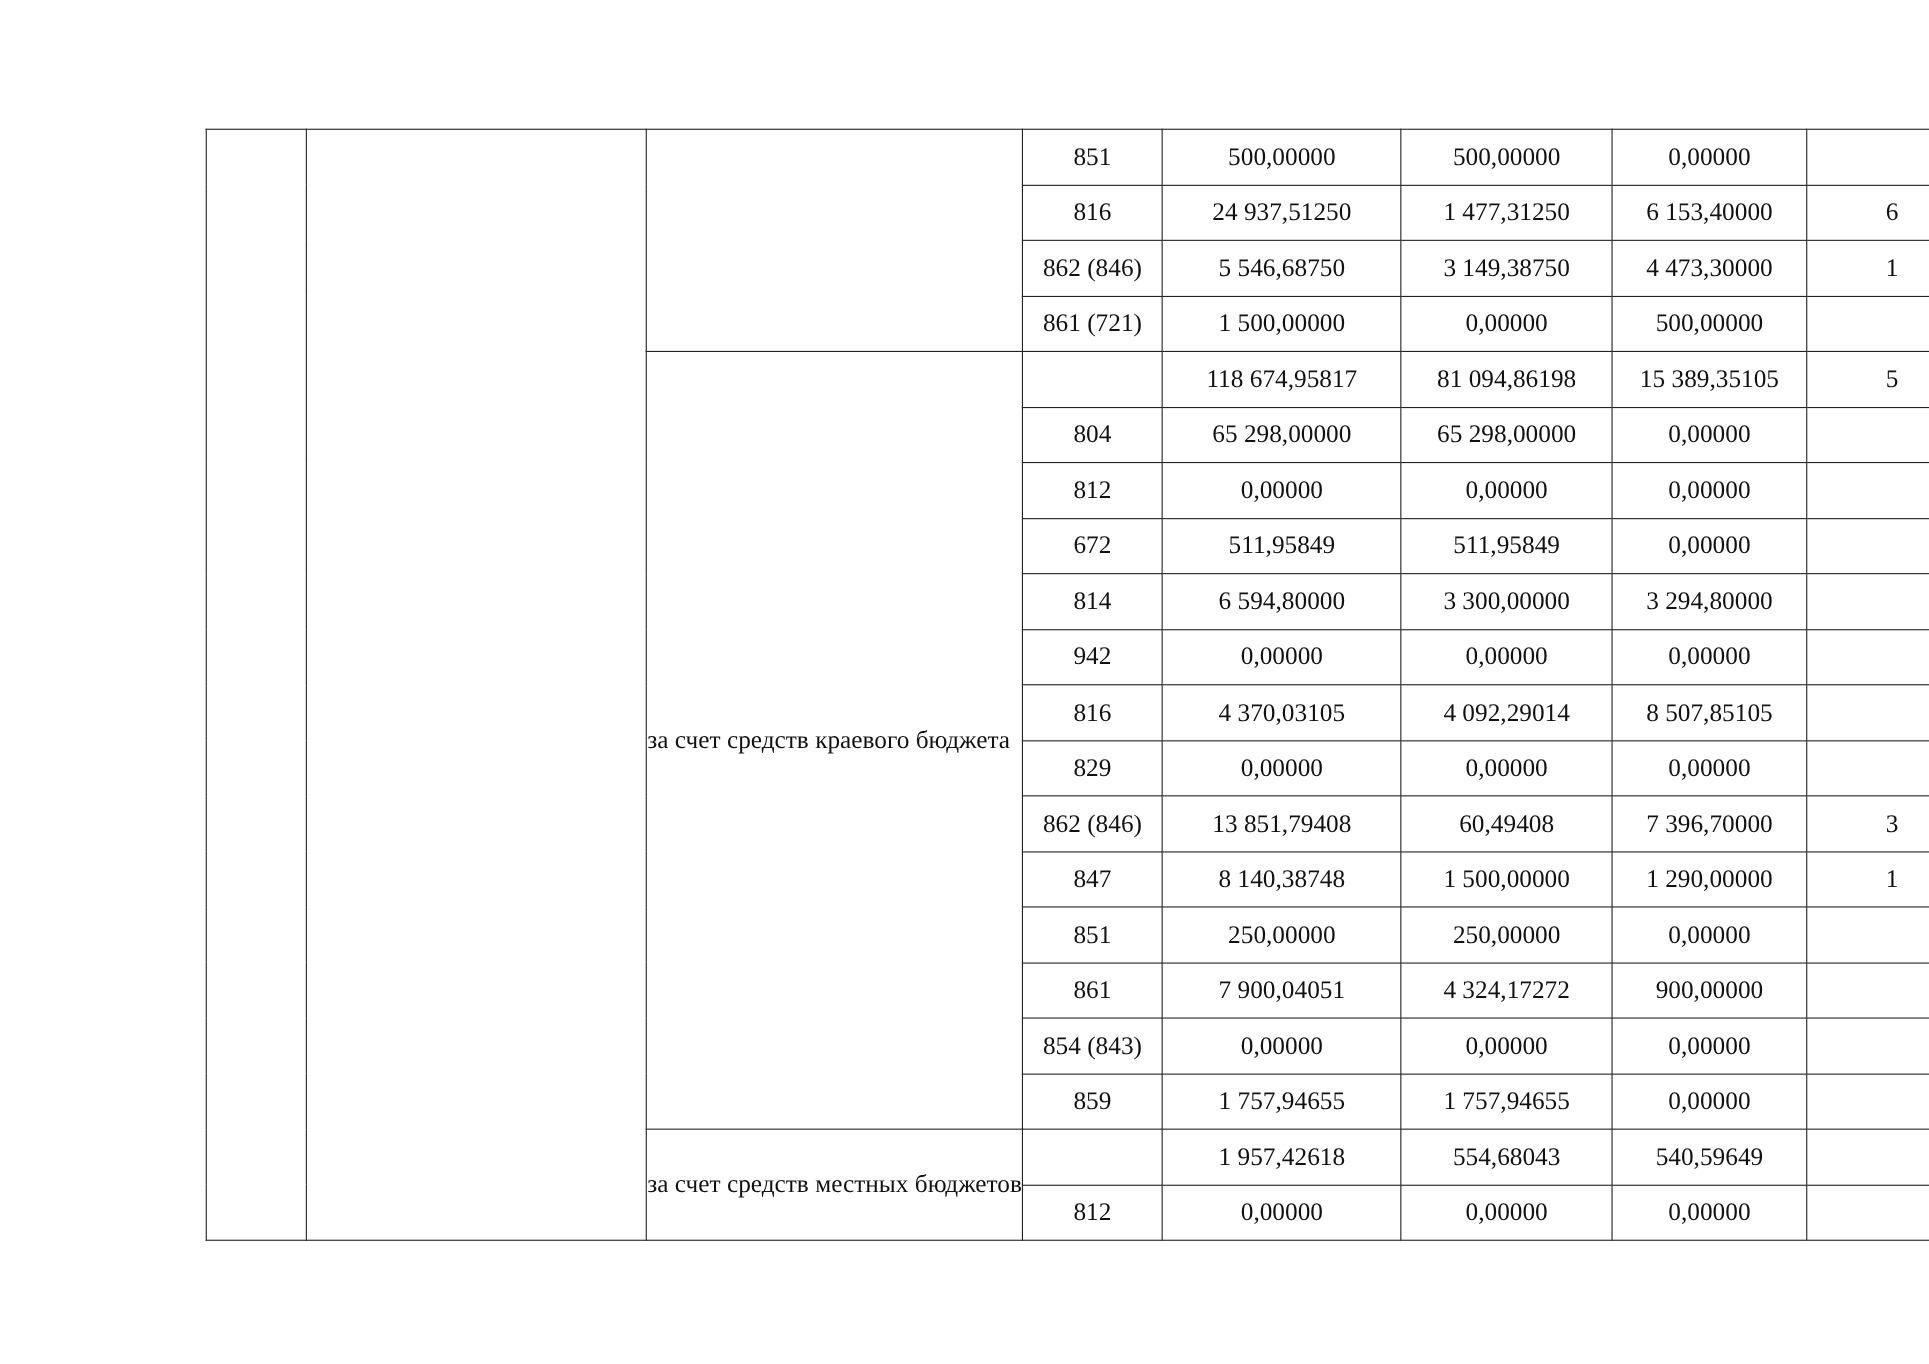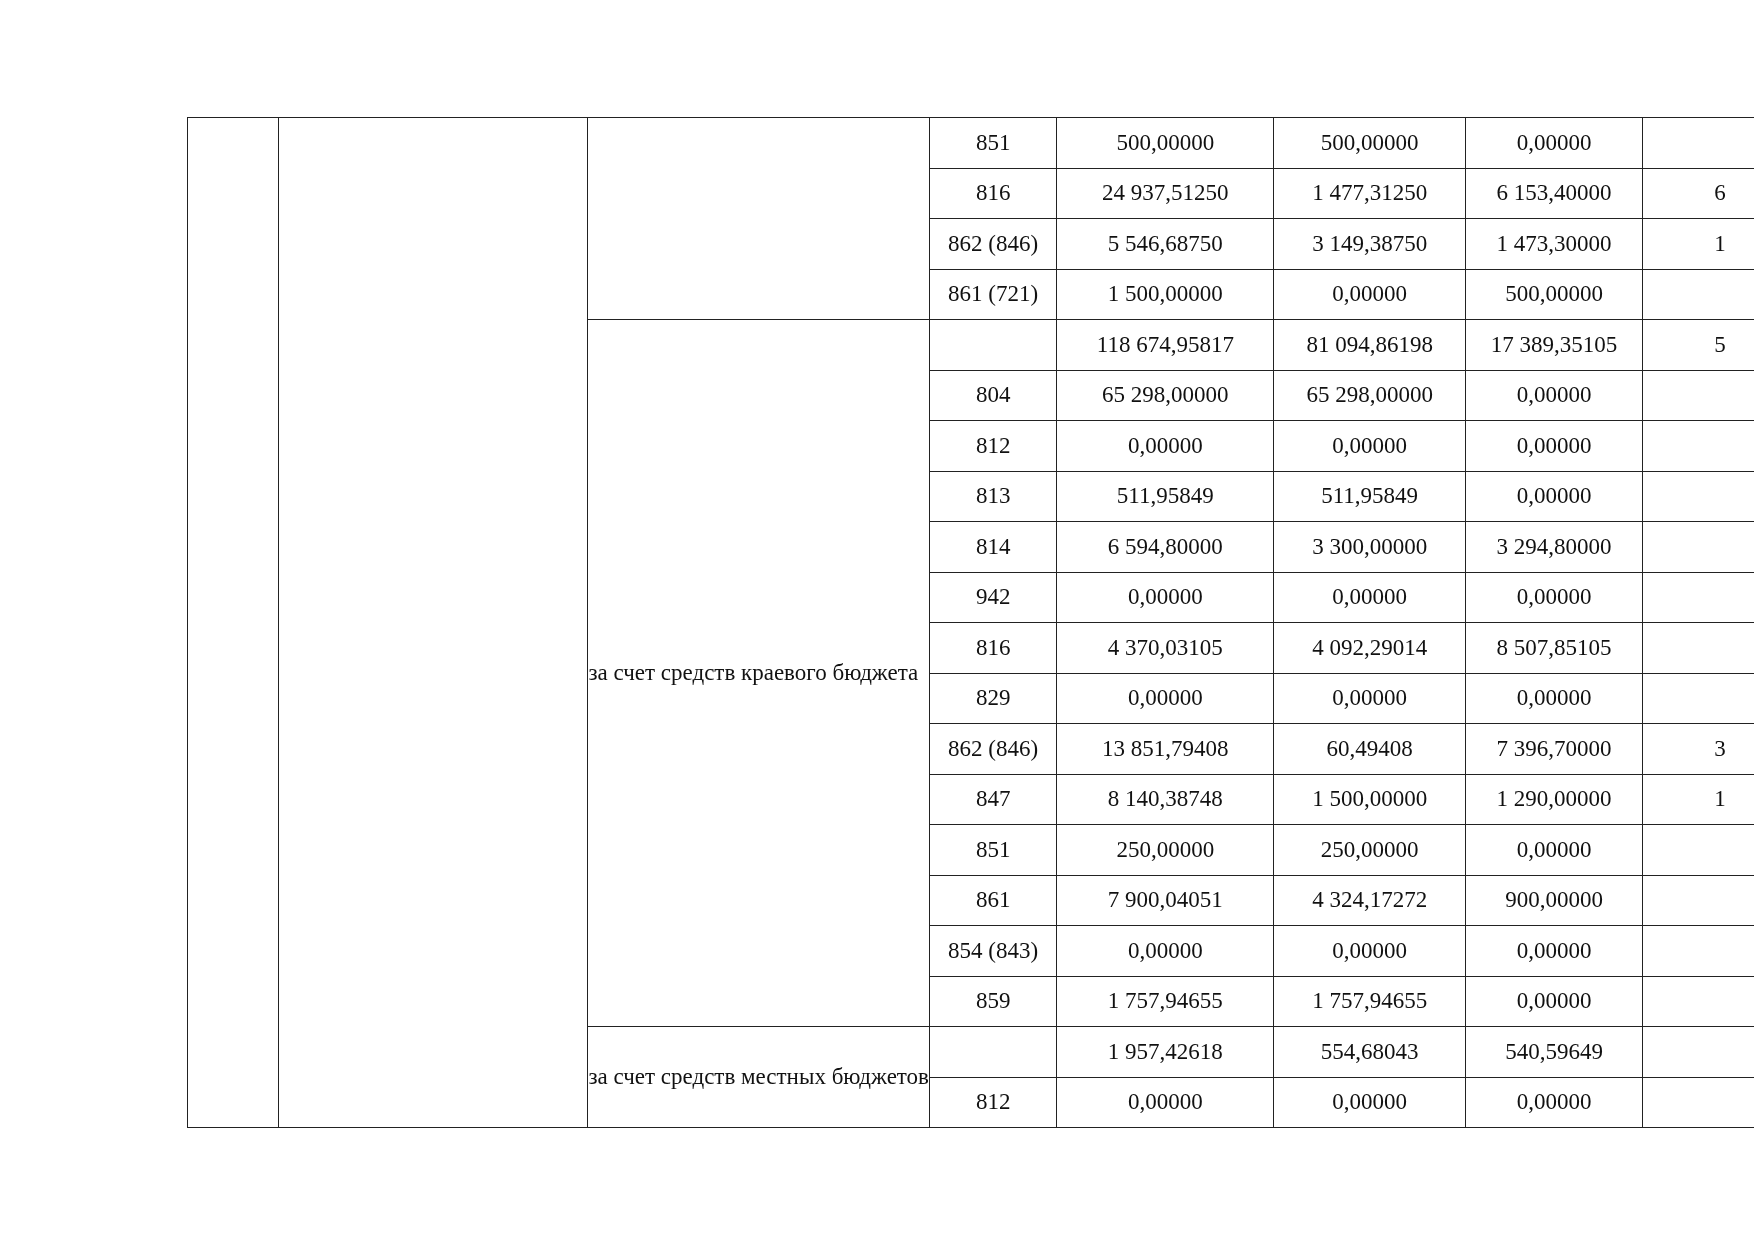--- a/index.html
+++ b/index.html
@@ -103,57 +103,57 @@
         <td>816</td>
         <td>24 937,51250</td>
         <td>1 477,31250</td>
         <td>6 153,40000</td>
         <td class="clip-cell">6</td>
       </tr>
       <tr>
         <td>862 (846)</td>
         <td>5 546,68750</td>
         <td>3 149,38750</td>
-        <td>1 473,30000</td>
+        <td>4 473,30000</td>
         <td class="clip-cell">1</td>
       </tr>
       <tr>
         <td>861 (721)</td>
         <td>1 500,00000</td>
         <td>0,00000</td>
         <td>500,00000</td>
         <td class="clip-cell"></td>
       </tr>
 
       <tr>
         <td class="label-cell" rowspan="14">
             <span>за счет средств краевого бюджета</span>
           </td>
         <td></td>
         <td>118 674,95817</td>
         <td>81 094,86198</td>
-        <td>17 389,35105</td>
+        <td>15 389,35105</td>
         <td class="clip-cell">5</td>
       </tr>
       <tr>
         <td>804</td>
         <td>65 298,00000</td>
         <td>65 298,00000</td>
         <td>0,00000</td>
         <td class="clip-cell"></td>
       </tr>
       <tr>
         <td>812</td>
         <td>0,00000</td>
         <td>0,00000</td>
         <td>0,00000</td>
         <td class="clip-cell"></td>
       </tr>
       <tr>
-        <td>813</td>
+        <td>672</td>
         <td>511,95849</td>
         <td>511,95849</td>
         <td>0,00000</td>
         <td class="clip-cell"></td>
       </tr>
       <tr>
         <td>814</td>
         <td>6 594,80000</td>
         <td>3 300,00000</td>
         <td>3 294,80000</td>

